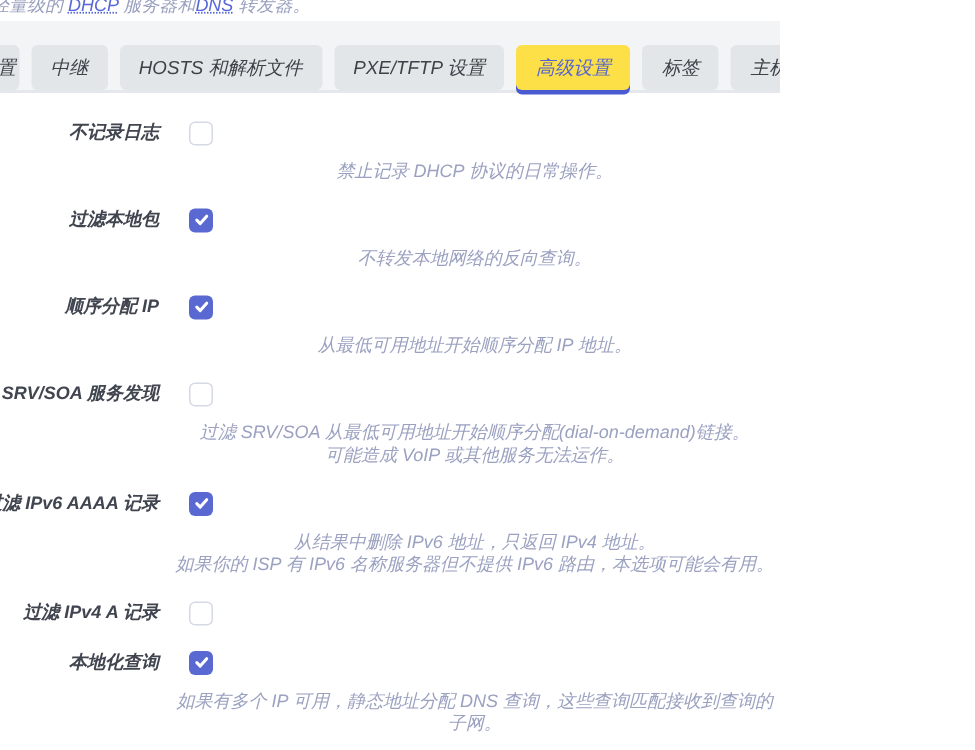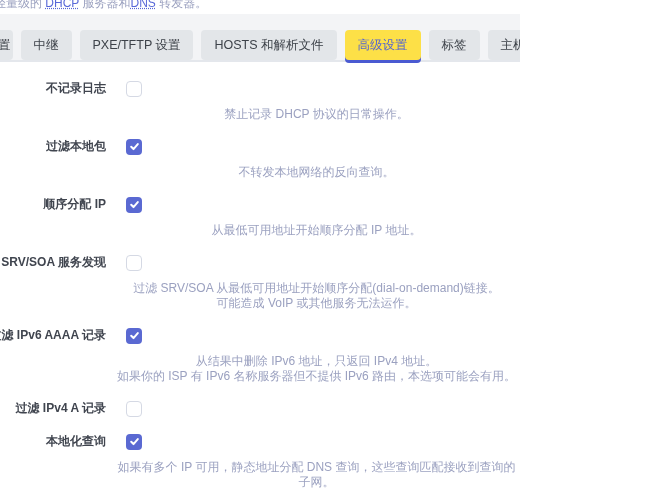--- a/index.html
+++ b/index.html
@@ -1,19 +1,20 @@
 <!DOCTYPE html>
 <html><head>
 <meta charset="utf-8">
 <style>
   html,body { margin:0; padding:0; }
   body { font-family:"Liberation Sans","DejaVu Sans",sans-serif; }
   .page {
     position:relative; width:520px; height:500px; overflow:hidden;
     background:#ffffff;
+    font-style:italic;
   }
   
   .intro {
     position:absolute; top:-5px; left:-6px; font-size:12px;
     color:#9aa0bf; white-space:nowrap;
   }
   .intro a { color:#5868d8; text-decoration:underline dotted; cursor:pointer; }
   
   .tabbar {
     margin-top:14px; background:#f3f4f6;
@@ -58,22 +59,22 @@
 <div class="page">
 
   <div class="intro">
     <span>轻量级的 </span><a>DHCP</a><span> 服务器和</span><a>DNS</a><span> 转发器。</span>
   </div>
 
   <div class="tabbar">
     <div class="tabs" id="tabs">
         <div class="tab partial-left"><span class="tab-label">置</span></div>
         <div class="tab"><span class="tab-label">中继</span></div>
+        <div class="tab"><span class="tab-label">HOSTS 和解析文件</span></div>
         <div class="tab"><span class="tab-label">PXE/TFTP 设置</span></div>
-        <div class="tab"><span class="tab-label">HOSTS 和解析文件</span></div>
         <div class="tab active"><span class="tab-label">高级设置</span></div>
         <div class="tab"><span class="tab-label">标签</span></div>
         <div class="tab"><span class="tab-label">主机名映射</span></div>
       </div>
   </div>
 
   <div class="content" id="settings">
       <div class="setting">
     <div class="row">
       <div class="label-col">

